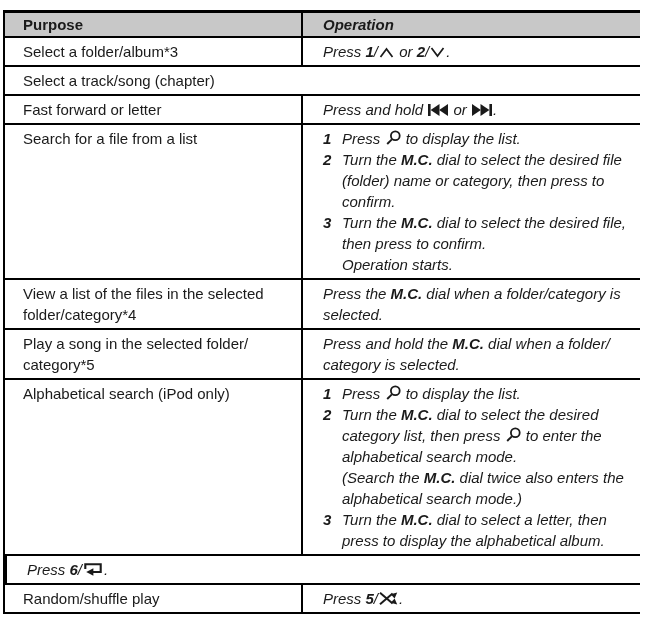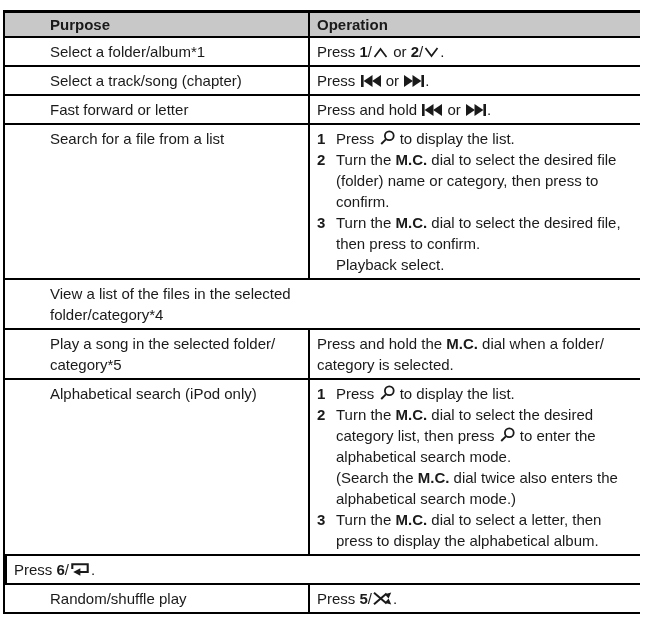--- a/index.html
+++ b/index.html
@@ -14,63 +14,52 @@
   }
   .tbl {
     position: absolute; top: 10px; left: 3px; width: 637px;
     border-top: 3px solid var(--border, #000);
     border-left: 2px solid var(--border, #000);
     border-bottom: 2px solid var(--border, #000);
   }
   .trow { display: flex; border-bottom: 2px solid var(--border, #000); }
   .trow:last-child { border-bottom: none; }
   .thead { background: var(--header-bg, #c8c8c8); font-weight: 700; }
-  .cell-p { width: 260px; flex: none; padding: 3px 8px 3px 2px; margin-left: 43px; }
-  .cell-o { flex: 1; border-left: 2px solid var(--border, #000); padding: 3px 6px 3px 7px; }
+  .cell-p { width: 296px; flex: none; padding: 3px 8px 3px 18px; }
+  .cell-o { flex: 1; border-left: 2px solid var(--border, #000); padding: 3px 6px 3px 20px; font-style: italic; }
   .thead .cell-p, .thead .cell-o { padding-top: 1px; padding-bottom: 1px; }
   .step { display: flex; }
   .step-num { width: 19px; flex: none; font-weight: 700; }
   .step-body { flex: 1; }
   .cont { padding-left: 19px; }
   .b { font-weight: 700; }
   .icon { display: inline-block; margin: 0 1px; color: var(--text, #1a1a1a); }
   .icon svg { display: inline-block; vertical-align: -1px; }
 </style>
 </head>
 <body>
 
 <div class="tbl">
   <div class="trow thead">
     <div class="cell-p">Purpose</div>
     <div class="cell-o">Operation</div>
   </div>
 
 <div class="trow">
-      <div class="cell-p">Select a folder/album*1</div>
+      <div class="cell-p">Select a folder/album*3</div>
       <div class="cell-o">
         <div class="para"><span>Press </span><span class="b">1</span><span>/​</span><span class="icon"><svg width="15" height="11" viewBox="0 0 15 11">
               <path d="M1.5 10 L7.5 2 L13.5 10" fill="none" stroke="currentColor" stroke-width="1.7"></path>
             </svg></span><span> or </span><span class="b">2</span><span>/​</span><span class="icon"><svg width="15" height="11" viewBox="0 0 15 11">
               <path d="M1.5 1 L7.5 9 L13.5 1" fill="none" stroke="currentColor" stroke-width="1.7"></path>
             </svg></span><span>.</span></div>
       </div>
     </div>
     <div class="trow">
       <div class="cell-p">Select a track/song (chapter)</div>
-      <div class="cell-o">
-        <div class="para"><span>Press </span><span class="icon"><svg width="20" height="12" viewBox="0 0 20 12" fill="currentColor">
-              <rect x="0" y="0" width="2.6" height="12"></rect>
-              <path d="M11.5 0 L2.6 6 L11.5 12 Z"></path>
-              <path d="M20 0 L11.1 6 L20 12 Z"></path>
-            </svg></span><span> or </span><span class="icon"><svg width="20" height="12" viewBox="0 0 20 12" fill="currentColor">
-              <path d="M0 0 L8.9 6 L0 12 Z"></path>
-              <path d="M8.5 0 L17.4 6 L8.5 12 Z"></path>
-              <rect x="17.4" y="0" width="2.6" height="12"></rect>
-            </svg></span><span>.</span></div>
-      </div>
     </div>
     <div class="trow">
       <div class="cell-p">Fast forward or letter</div>
       <div class="cell-o">
         <div class="para"><span>Press and hold </span><span class="icon"><svg width="20" height="12" viewBox="0 0 20 12" fill="currentColor">
               <rect x="0" y="0" width="2.6" height="12"></rect>
               <path d="M11.5 0 L2.6 6 L11.5 12 Z"></path>
               <path d="M20 0 L11.1 6 L20 12 Z"></path>
             </svg></span><span> or </span><span class="icon"><svg width="20" height="12" viewBox="0 0 20 12" fill="currentColor">
               <path d="M0 0 L8.9 6 L0 12 Z"></path>
@@ -90,25 +79,28 @@
               </svg></span><span> to display the list.</span></div>
         </div>
         <div class="step">
           <span class="step-num">2</span>
           <div class="step-body"><span>Turn the </span><span class="b">M.C.</span><span> dial to select the desired file (folder) name or category, then press to confirm.</span></div>
         </div>
         <div class="step">
           <span class="step-num">3</span>
           <div class="step-body"><span>Turn the </span><span class="b">M.C.</span><span> dial to select the desired file, then press to confirm.</span></div>
         </div>
-        <div class="cont"><span>Playback select.</span></div>
+        <div class="cont"><span>Operation starts.</span></div>
       </div>
     </div>
     <div class="trow">
       <div class="cell-p">View a list of the files in the selected folder/​category*4</div>
+      <div class="cell-o">
+        <div class="para"><span>Press the </span><span class="b">M.C.</span><span> dial when a folder/​category is selected.</span></div>
+      </div>
     </div>
     <div class="trow">
       <div class="cell-p">Play a song in the selected folder/​category*5</div>
       <div class="cell-o">
         <div class="para"><span>Press and hold the </span><span class="b">M.C.</span><span> dial when a folder/​category is selected.</span></div>
       </div>
     </div>
     <div class="trow">
       <div class="cell-p">Alphabetical search (iPod only)</div>
       <div class="cell-o">

